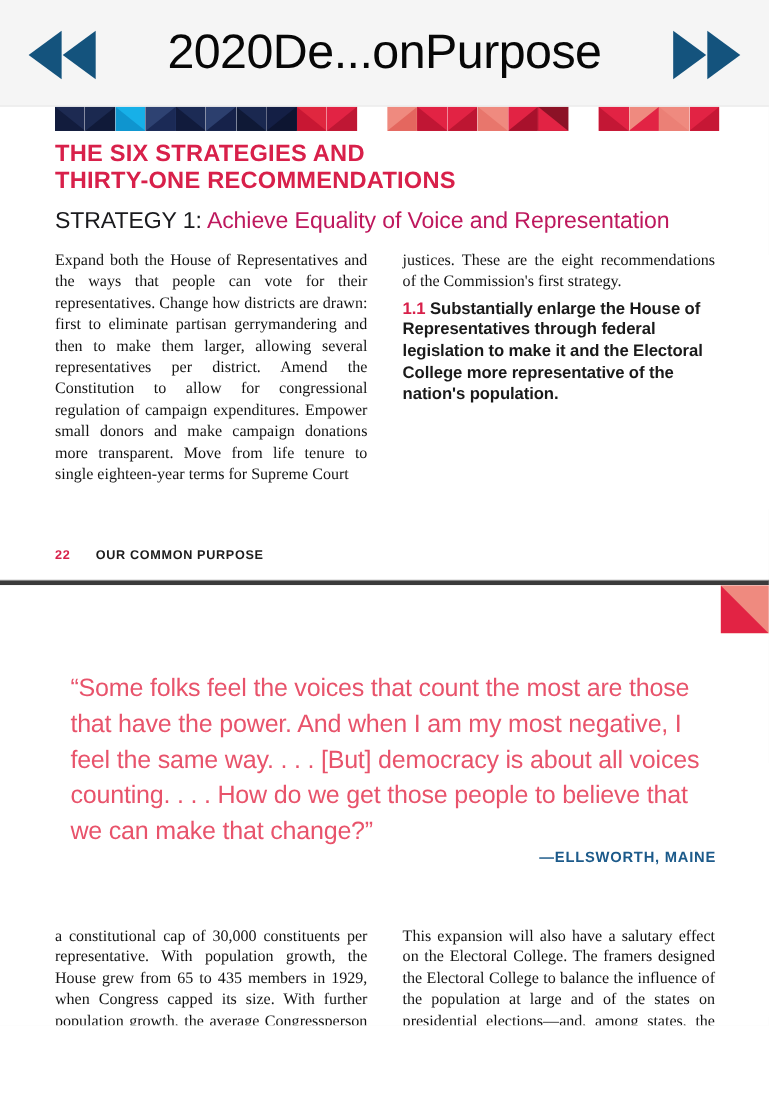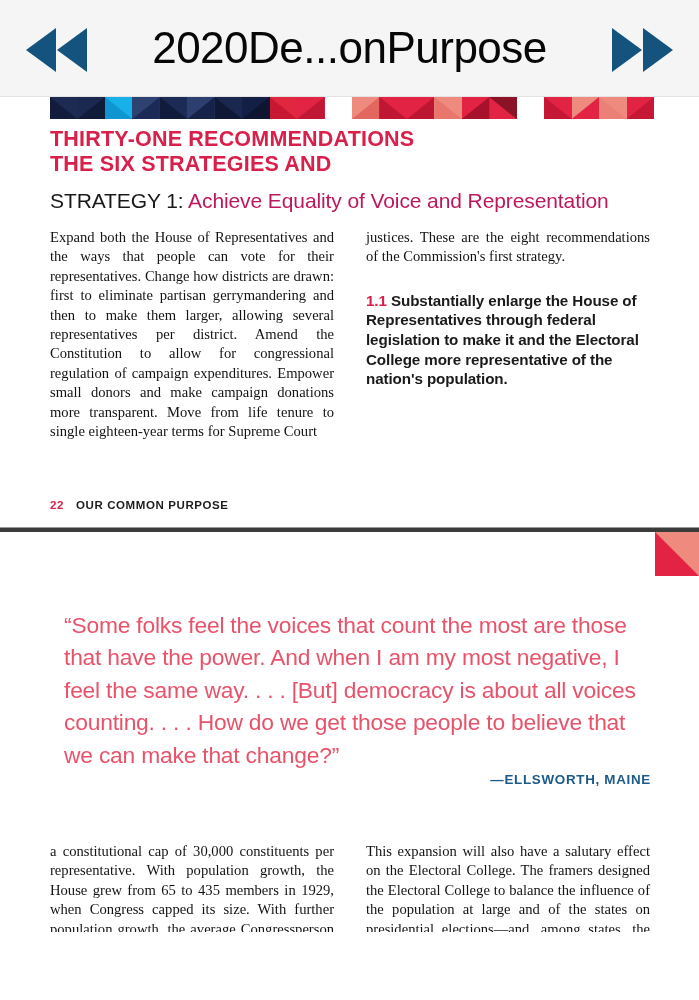--- a/index.html
+++ b/index.html
@@ -126,32 +126,32 @@
     text-align: justify;
     hyphens: none;
   }
   .rec-head {
     font-family: "Liberation Sans", sans-serif;
     font-weight: bold;
     font-size: 15.2px;
     line-height: 19.6px;
     color: #1a1a1a;
     letter-spacing: -0.1px;
-    margin-top: 24px;
+    margin-top: 4px;
   }
   .rec-head .num { color: #d8204a; }
   .body-p.after-rec { margin-top: 16px; }
 
   
   .page-footer {
     position: absolute;
     left: 50px; bottom: 0;
     display: flex;
     align-items: baseline;
-    gap: 0;
+    gap: 11px;
     font-family: "Liberation Sans", sans-serif;
     font-weight: bold;
     font-size: 11.5px;
     letter-spacing: 0.6px;
   }
   .page-footer .pnum { color: #d8204a; }
   .page-footer .ptitle { color: #1c1c1c; margin-left: 12px; }
 
   
   .corner-mark {
@@ -299,22 +299,22 @@
             <span class="half" style="background: rgb(239, 138, 127);"></span>
             <span class="half" style="background: rgb(235, 128, 118); clip-path: polygon(0px 0px, 100% 100%, 0px 100%);"></span>
           </span>
           <span class="sq" style="width: 27.4545px;">
             <span class="half" style="background: rgb(226, 35, 68);"></span>
             <span class="half" style="background: rgb(198, 23, 53); clip-path: polygon(100% 0px, 100% 100%, 0px 100%);"></span>
           </span>
         </div>
 
       <div class="h-main" style="top:30px;">
+        <div>THE SIX STRATEGIES AND</div>
         <div>THIRTY-ONE RECOMMENDATIONS</div>
-        <div>THE SIX STRATEGIES AND</div>
       </div>
 
       <div class="h-strategy" style="top:92px;">
         <span>STRATEGY 1:</span>
         <span class="accent">Achieve Equality of Voice and Representation</span>
       </div>
 
       <div class="cols" style="top:131px;">
         <div class="col">
           <p class="body-p">Expand both the House of Representatives and the ways that people can vote for their representatives. Change how districts are drawn: first to eliminate partisan gerrymandering and then to make them larger, allowing several representatives per district. Amend the Constitution to allow for congressional regulation of campaign expenditures. Empower small donors and make campaign donations more transparent. Move from life tenure to single eighteen-year terms for Supreme Court</p>

